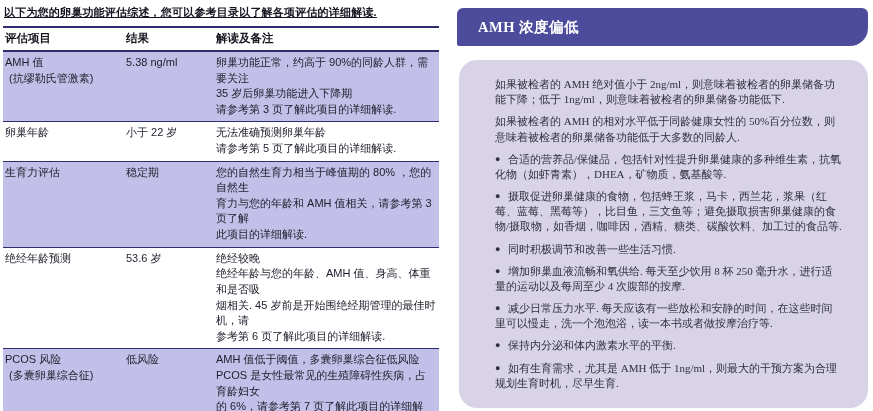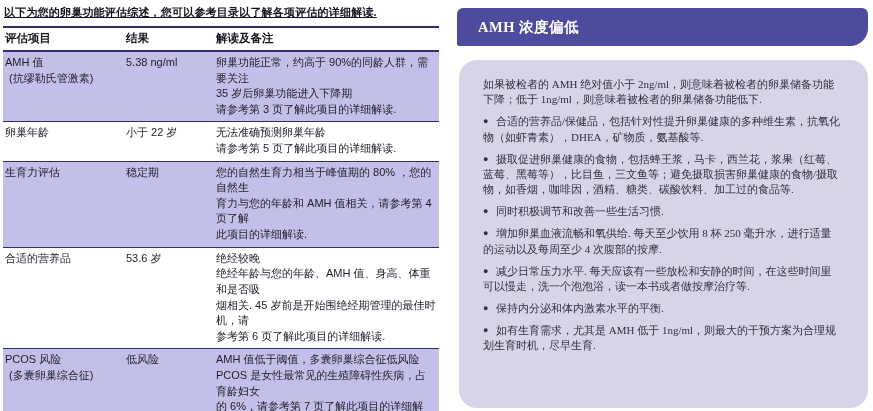--- a/index.html
+++ b/index.html
@@ -24,21 +24,21 @@
   .item-sub { font-size:11px; padding-left:4px; }
   .remark-line { display:block; }
 
   
   .right-sec { position:absolute; left:457px; top:0; width:412px; height:411px;font-family:Liberation Serif, serif; }
   .panel-titlebar { position:absolute; left:0; top:8px; width:411px; height:38px;
                     background:#4d4c9c; border-radius:6px 6px 18px 2px;
                     color:#ffffff; font-size:14.5px; font-weight:bold;
                     line-height:38px; padding-left:21px; letter-spacing:0.5px; }
   .panel-body { position:absolute; left:2px; top:60px; width:409px; height:348px;
-                background:#d9d3e8; border-radius:18px; padding:17px 26px 10px 24px;
+                background:#d9d3e8; border-radius:18px; padding:17px 26px 10px 36px;
                 color:#30303e; font-size:11px; line-height:1.38; }
   .panel-body p { margin-bottom:7px; }
   .bullet { display:inline-block; width:13px; font-size:9px; vertical-align:1px; color:#30303e; }
 </style>
 </head>
 <body>
 
 <div class="page">
 
   <div class="left-sec">
@@ -81,28 +81,28 @@
         </td>
       </tr>
 
       <tr class="hl">
         <td>
           <div class="item-name">生育力评估</div>
         </td>
         <td>稳定期</td>
         <td>
           <span class="remark-line">您的自然生育力相当于峰值期的 80% ，您的自然生</span>
-          <span class="remark-line">育力与您的年龄和 AMH 值相关，请参考第 4 页了解</span>
+          <span class="remark-line">育力与您的年龄和 AMH 值相关，请参考第 3 页了解</span>
           <span class="remark-line">此项目的详细解读.</span>
         </td>
       </tr>
 
       <tr>
         <td>
-          <div class="item-name">合适的营养品</div>
+          <div class="item-name">绝经年龄预测</div>
         </td>
         <td>53.6 岁</td>
         <td>
           <span class="remark-line">绝经较晚</span>
           <span class="remark-line">绝经年龄与您的年龄、AMH 值、身高、体重和是否吸</span>
           <span class="remark-line">烟相关. 45 岁前是开始围绝经期管理的最佳时机，请</span>
           <span class="remark-line">参考第 6 页了解此项目的详细解读.</span>
         </td>
       </tr>
 
@@ -121,20 +121,21 @@
 
     </tbody>
       </table>
   </div>
 
   <div class="right-sec">
     <div class="panel-titlebar">AMH 浓度偏低</div>
 
     <div class="panel-body">
       <p>如果被检者的 AMH 绝对值小于 2ng/ml，则意味着被检者的卵巢储备功能下降；低于 1ng/ml，则意味着被检者的卵巢储备功能低下.</p>
+      <p>如果被检者的 AMH 的相对水平低于同龄健康女性的 50%百分位数，则意味着被检者的卵巢储备功能低于大多数的同龄人.</p>
 
       <p><span class="bullet">●</span><span>合适的营养品/保健品，包括针对性提升卵巢健康的多种维生素，抗氧化物（如虾青素），DHEA，矿物质，氨基酸等.</span></p>
       <p><span class="bullet">●</span><span>摄取促进卵巢健康的食物，包括蜂王浆，马卡，西兰花，浆果（红莓、蓝莓、黑莓等），比目鱼，三文鱼等；避免摄取损害卵巢健康的食物/摄取物，如香烟，咖啡因，酒精、糖类、碳酸饮料、加工过的食品等.</span></p>
       <p><span class="bullet">●</span><span>同时积极调节和改善一些生活习惯.</span></p>
       <p><span class="bullet">●</span><span>增加卵巢血液流畅和氧供给. 每天至少饮用 8 杯 250 毫升水，进行适量的运动以及每周至少 4 次腹部的按摩.</span></p>
       <p><span class="bullet">●</span><span>减少日常压力水平. 每天应该有一些放松和安静的时间，在这些时间里可以慢走，洗一个泡泡浴，读一本书或者做按摩治疗等.</span></p>
       <p><span class="bullet">●</span><span>保持内分泌和体内激素水平的平衡.</span></p>
       <p><span class="bullet">●</span><span>如有生育需求，尤其是 AMH 低于 1ng/ml，则最大的干预方案为合理规划生育时机，尽早生育.</span></p>
     </div>
   </div>

